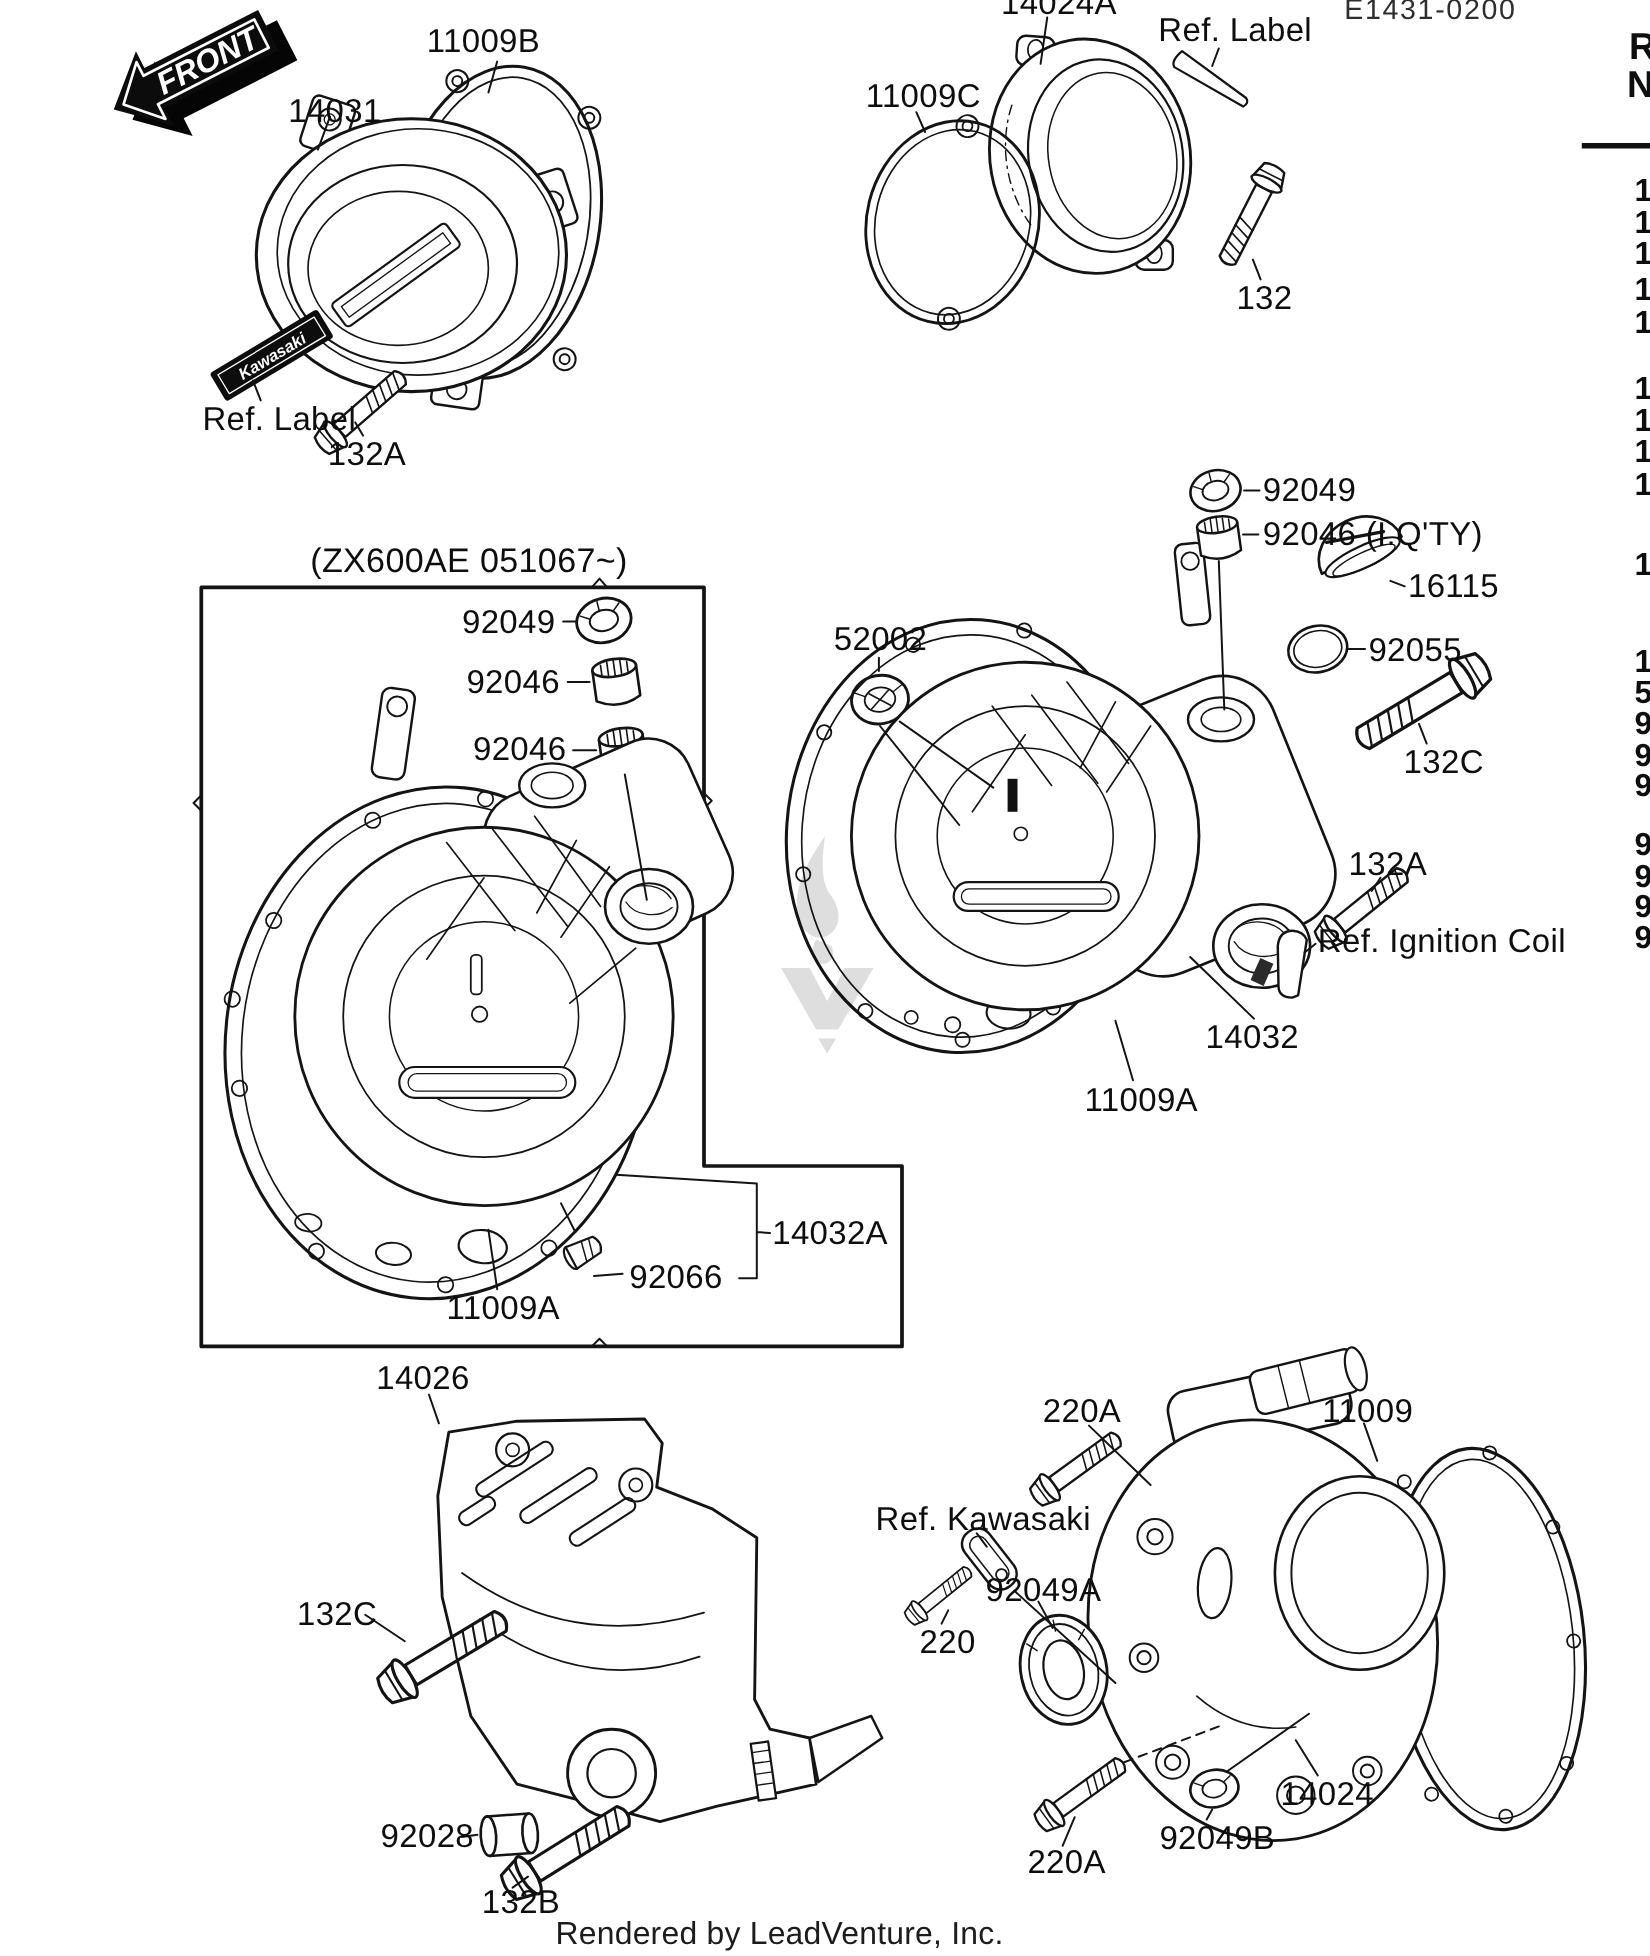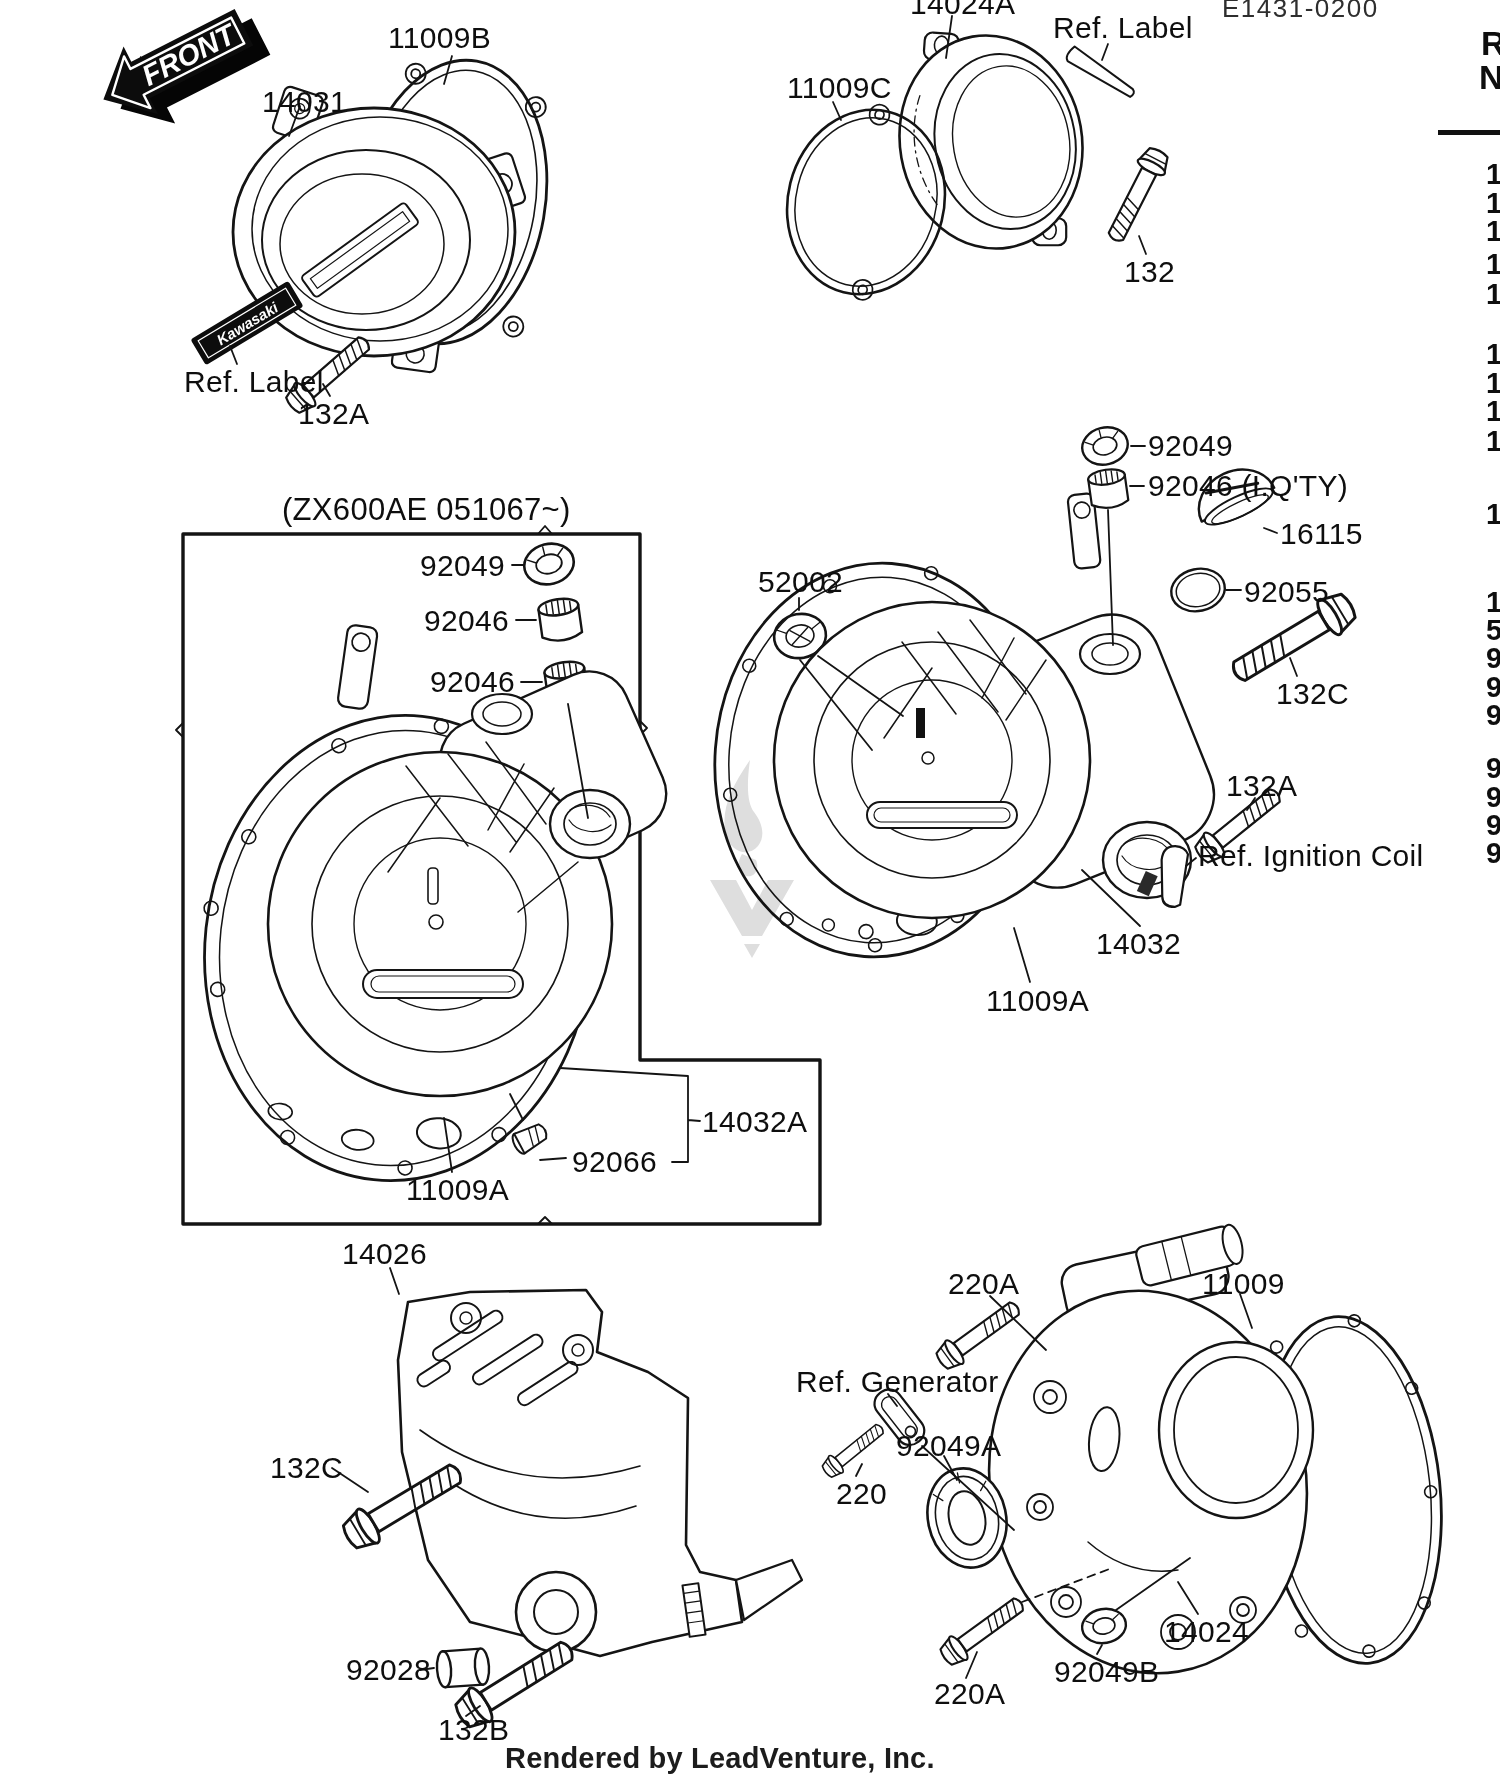--- a/index.html
+++ b/index.html
@@ -11,21 +11,21 @@
            white-space:nowrap;z-index:10;line-height:1.05;}
   .callout.code{font-size:26px;color:#2e2e2e;letter-spacing:1.5px;font-weight:400;}
   .callout.variant{font-size:31px;font-weight:500;text-align:right;}
   .refcol{position:absolute;color:#0e0e0e;font-weight:700;font-size:29px;z-index:10;white-space:nowrap;}
   .refhead{position:absolute;color:#0e0e0e;font-weight:700;font-size:34px;z-index:10;}
   #watermark{position:absolute;left:488px;top:758px;width:560px;height:320px;z-index:5;
              mix-blend-mode:multiply;pointer-events:none;}
   #wm-text{position:absolute;left:0;top:244px;font-size:46px;font-weight:700;color:#e0e0e0;
            letter-spacing:16px;white-space:nowrap;}
   #footer{position:absolute;left:505px;top:1742px;font-size:29px;color:#1c1c1c;z-index:10;
-          letter-spacing:.2px;font-weight:bold;}
+          letter-spacing:.2px;}
 </style>
 </head>
 <body>
 
 <div class="canvas">
 
 <svg id="art" width="1500" height="1778" viewBox="0 0 1500 1778" fill="none" stroke="#141414" stroke-width="2.2" stroke-linecap="round" stroke-linejoin="round">
 
   <defs>
     <g id="bolt">
@@ -479,21 +479,21 @@
       <div class="callout" style="left: 986px; top: 985px;">11009A</div>
       <div class="callout" style="left: 702px; top: 1106px;">14032A</div>
       <div class="callout" style="left: 572px; top: 1146px;">92066</div>
       <div class="callout" style="left: 406px; top: 1174px;">11009A</div>
       <div class="callout" style="left: 342px; top: 1238px;">14026</div>
       <div class="callout" style="left: 270px; top: 1452px;">132C</div>
       <div class="callout" style="left: 346px; top: 1654px;">92028</div>
       <div class="callout" style="left: 438px; top: 1714px; text-align: right;">132B</div>
       <div class="callout" style="left: 948px; top: 1268px;">220A</div>
       <div class="callout" style="left: 1202px; top: 1268px;">11009</div>
-      <div class="callout" style="left: 796px; top: 1366px;">Ref. Generator</div>
+      <div class="callout" style="left: 796px; top: 1366px;">Ref. Kawasaki</div>
       <div class="callout" style="left: 896px; top: 1430px;">92049A</div>
       <div class="callout" style="left: 836px; top: 1478px;">220</div>
       <div class="callout" style="left: 934px; top: 1678px;">220A</div>
       <div class="callout" style="left: 1054px; top: 1656px;">92049B</div>
       <div class="callout" style="left: 1164px; top: 1616px;">14024</div>
     </div>
 
 <div id="footer">Rendered by LeadVenture, Inc.</div>
 
 </div>

